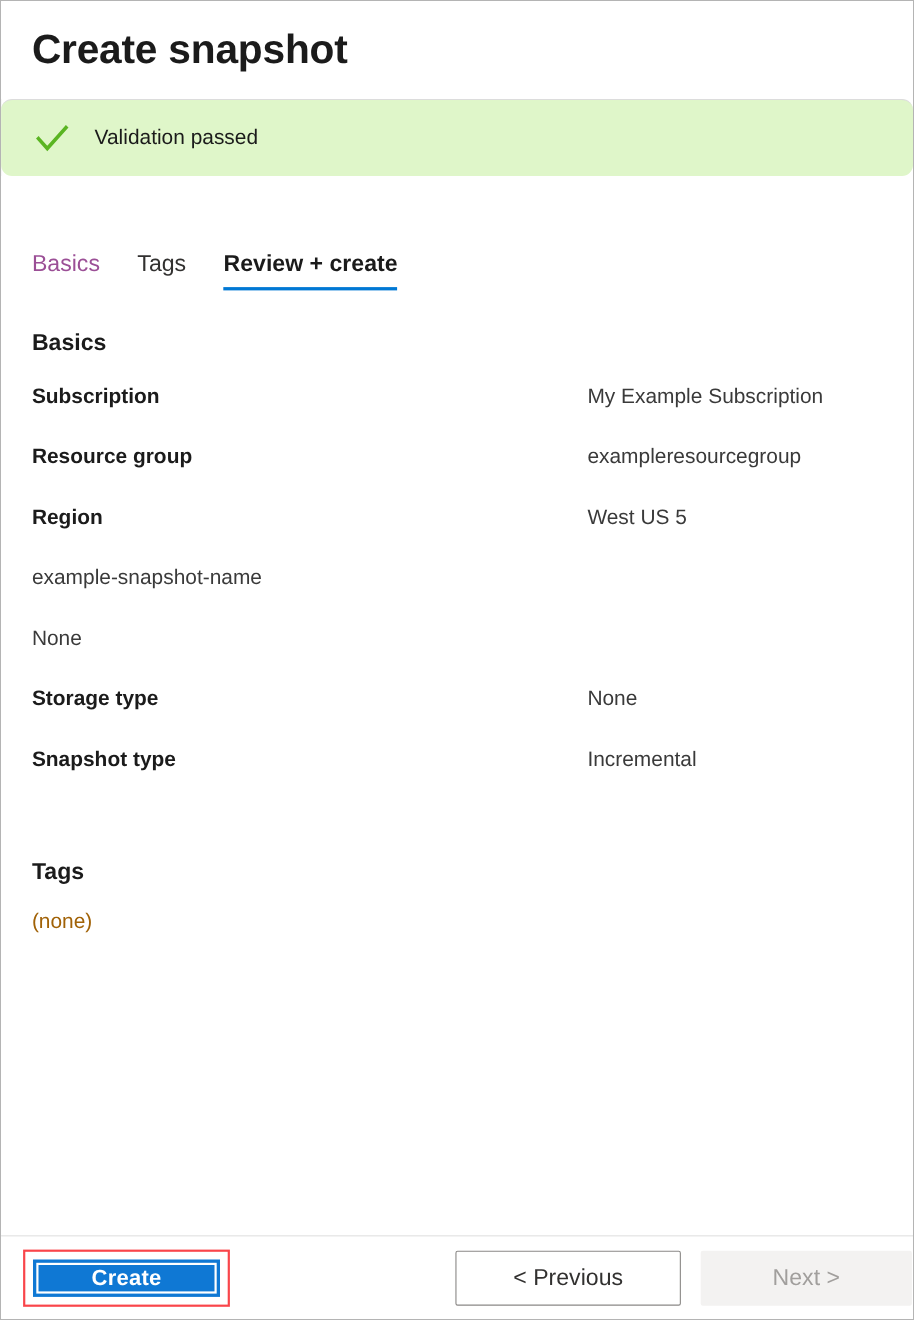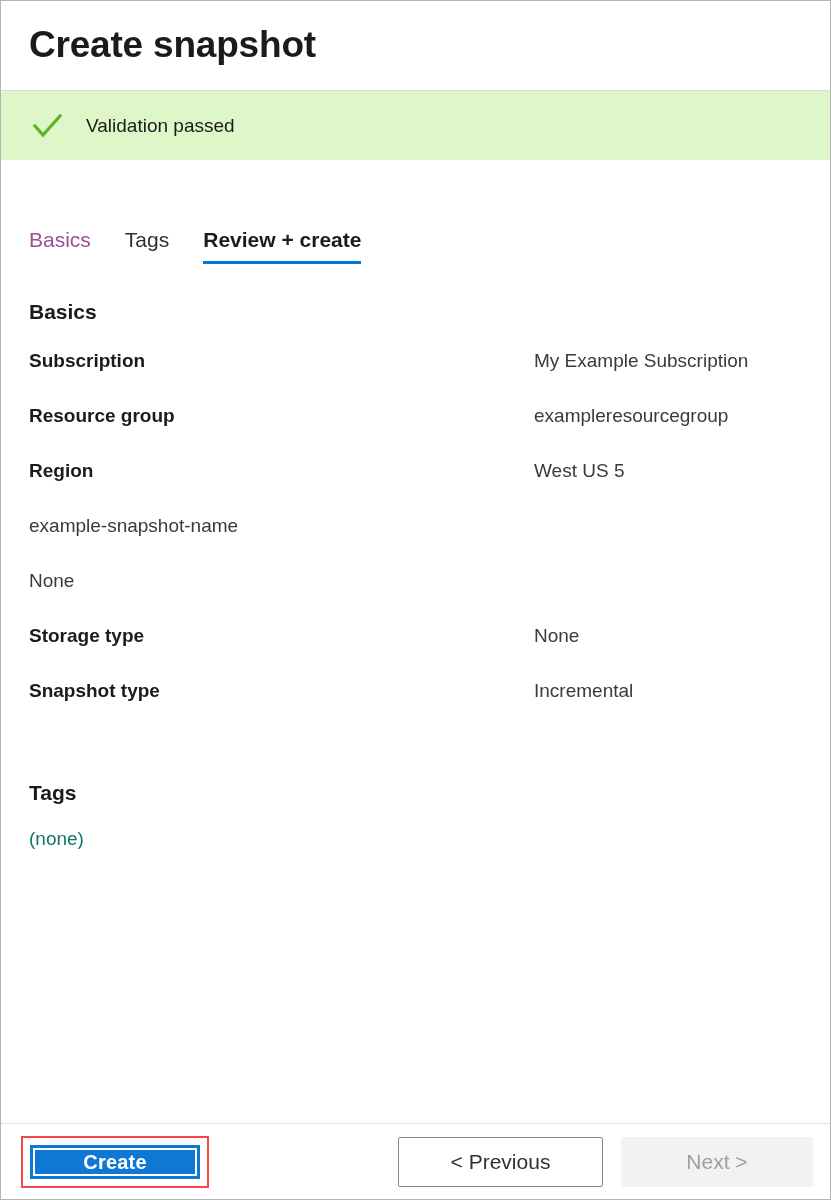--- a/index.html
+++ b/index.html
@@ -46,20 +46,21 @@
   
   .validation-banner {
     flex: 0 0 auto;
     height: 70px;
     box-sizing: border-box;
     background: #dff6c9;
     border-top: 1px solid #dcdcdc;
     display: flex;
     align-items: center;
     padding-left: 29px;
+    border-radius: 10px;
   }
   .check-icon {
     width: 34px;
     height: 34px;
     flex: 0 0 auto;
     display: block;
   }
   .validation-text {
     font-size: 19px;
     color: #1b1b1b;
@@ -147,21 +148,21 @@
   }
   .kv-value {
     font-size: 19px;
     font-weight: normal;
     color: #3a3a3a;
     line-height: 1;
   }
 
   .tags-empty {
     font-size: 19px;
-    color: #0f766e;
+    color: #a16207;
     margin-top: 26px;
     line-height: 1;
   }
 
   
   .blade-footer {
     flex: 0 0 auto;
     height: 76px;
     box-sizing: border-box;
     border-top: 1px solid #e0e0e0;
@@ -213,21 +214,21 @@
     left: 3px;
     top: 3px;
     right: 3px;
     bottom: 3px;
     border: 2px solid #ffffff;
     pointer-events: none;
   }
 
   .nav-buttons {
     position: absolute;
-    left: 397px;
+    left: 413px;
     top: 50%;
     transform: translateY(-50%);
     display: flex;
     align-items: center;
   }
   .btn-previous {
     width: 205px;
     height: 50px;
     background: #ffffff;
     border: 1px solid #8a8886;

